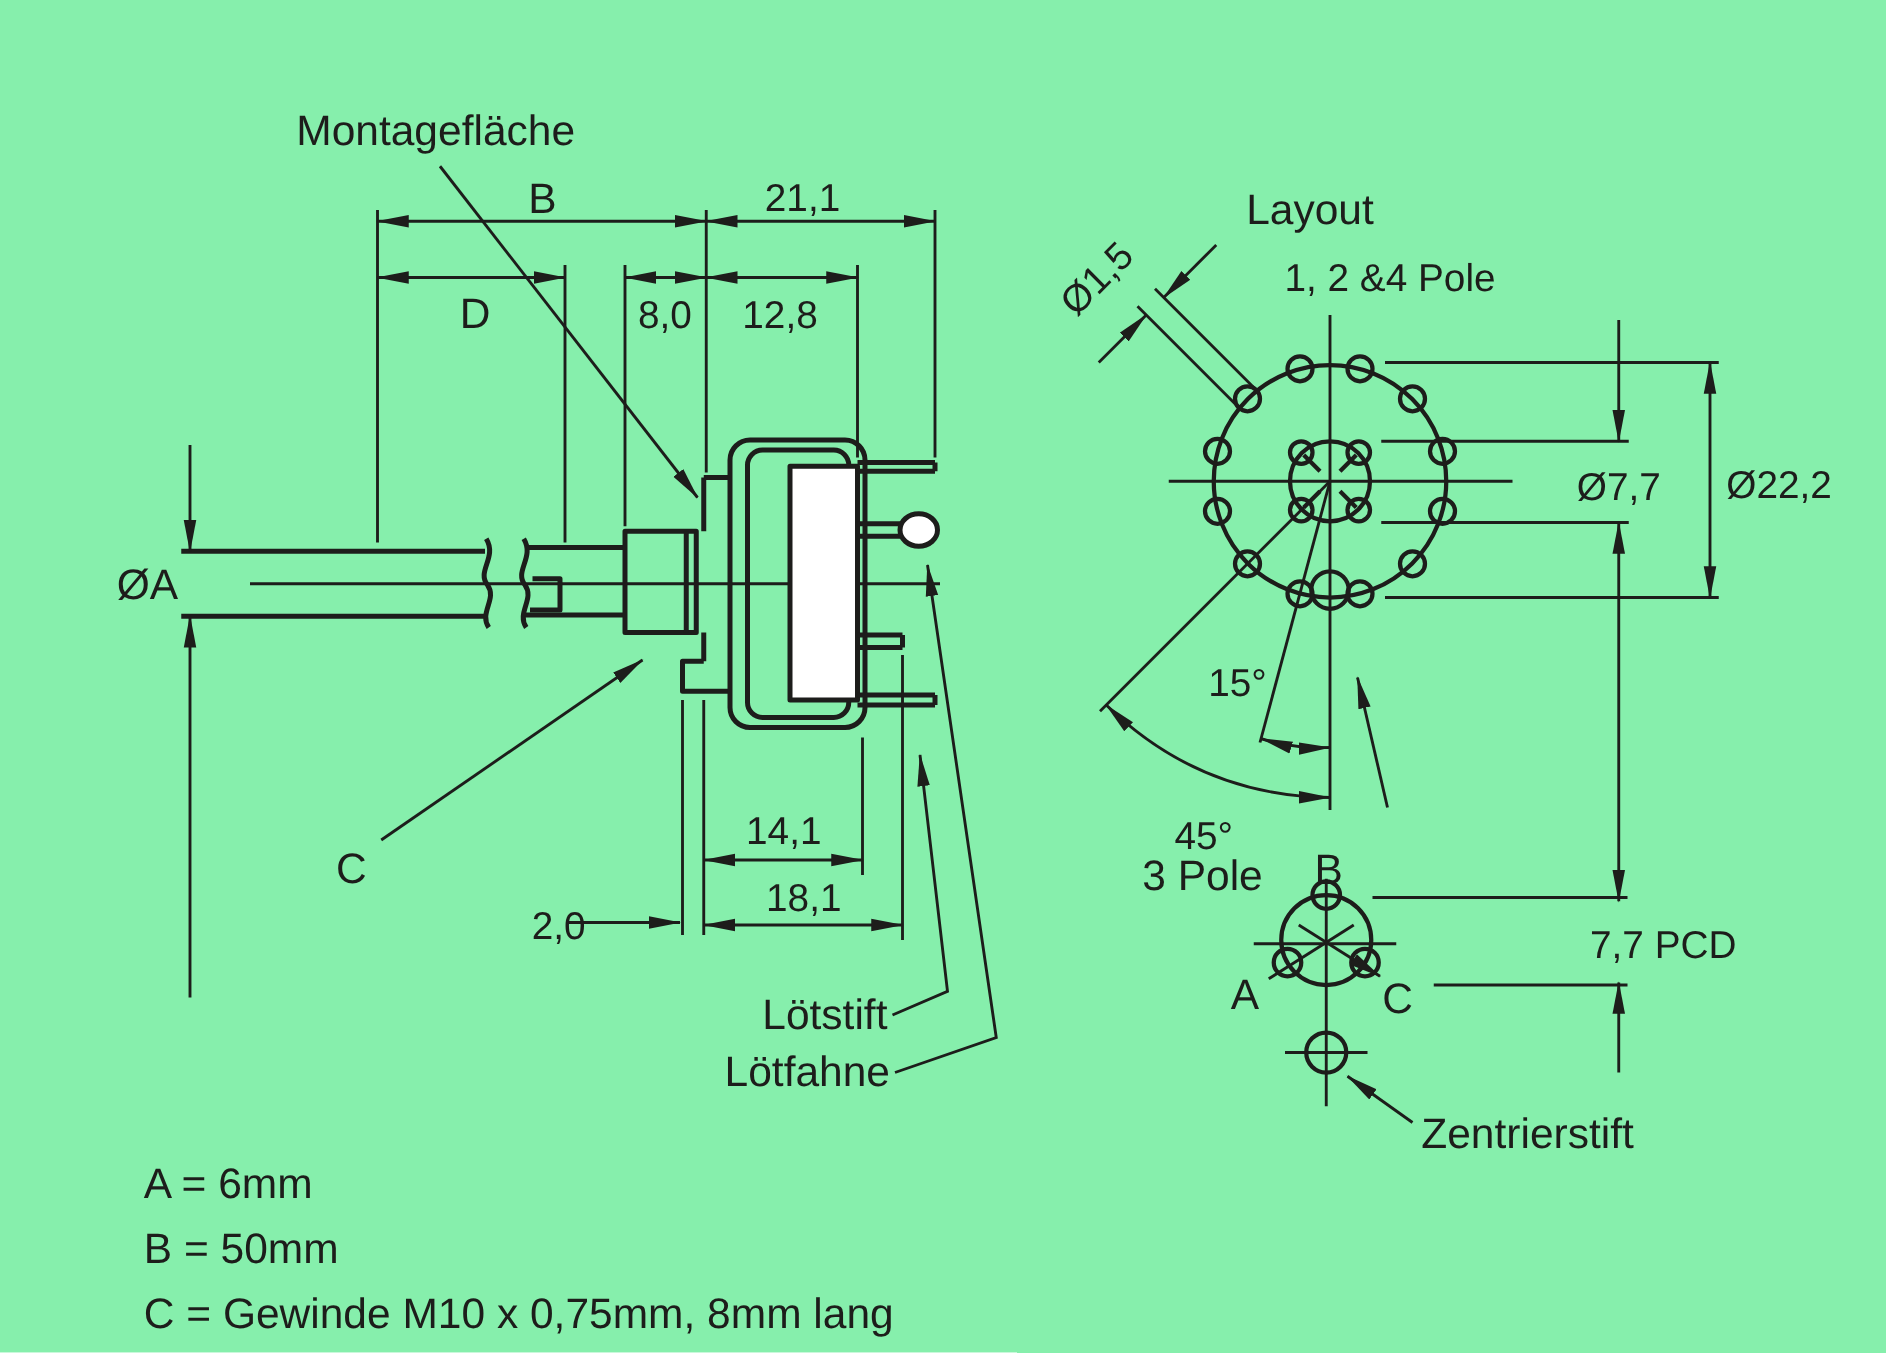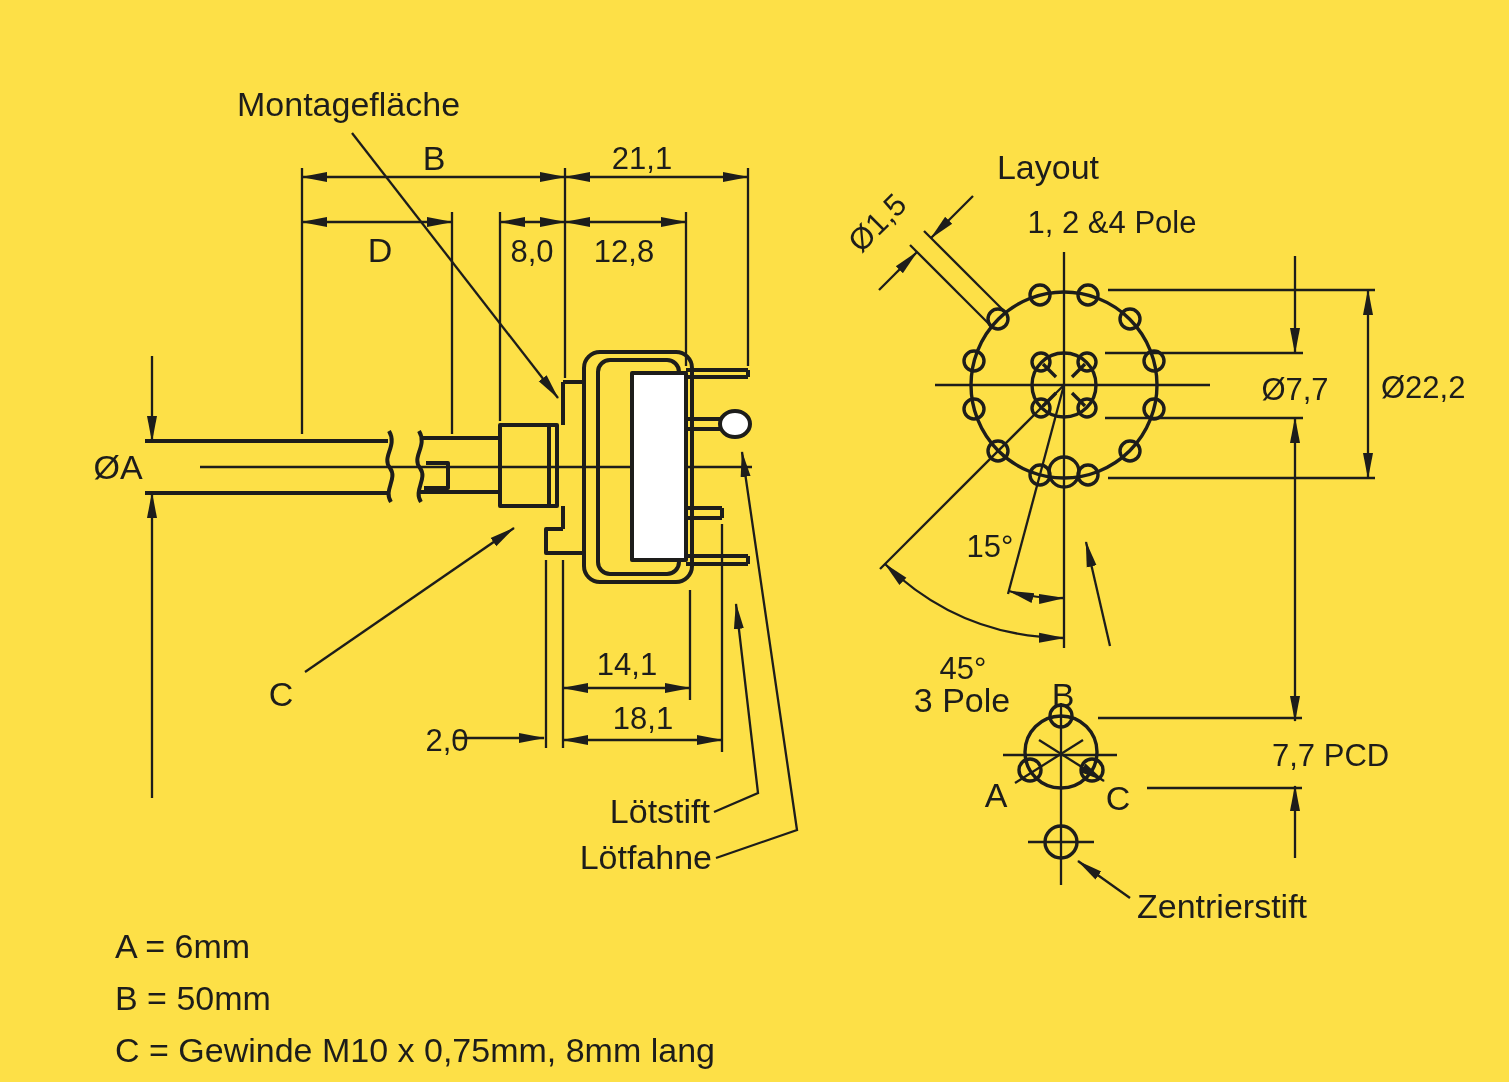--- a/index.html
+++ b/index.html
@@ -1,16 +1,16 @@
 <!DOCTYPE html>
 <html><head>
 <meta charset="utf-8">
 <style>
   html,body{margin:0;padding:0;background:#ffffff;}
-  .page{width:1509px;height:1082px;background:#fde047;position:relative;overflow:hidden;}
+  .page{width:1509px;height:1082px;background:#86efac;position:relative;overflow:hidden;}
   svg{display:block;}
   svg text{fill:#1d1d1b;font-family:"Liberation Sans",sans-serif;}
   .t4{stroke:#1d1d1b;stroke-width:4;fill:none;stroke-linejoin:round;}
   .t3{stroke:#1d1d1b;stroke-width:3.4;fill:none;}
   .t2{stroke:#1d1d1b;stroke-width:2.3;fill:none;}
   .wfill{fill:#ffffff;}
   .fs34{font-size:34px;}
   .fs31{font-size:31px;}
 </style>
 </head>

